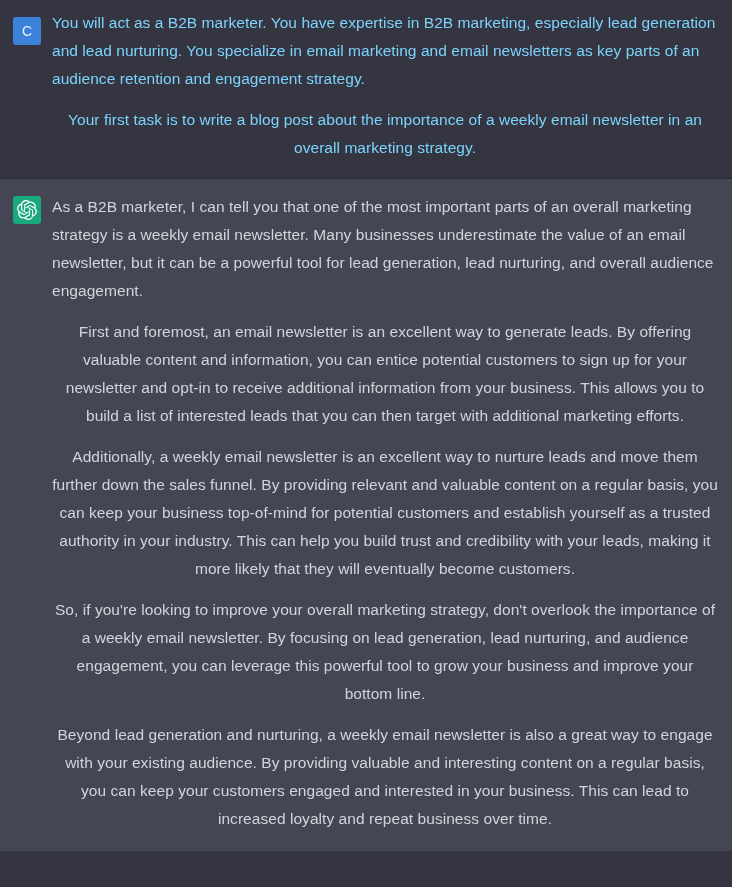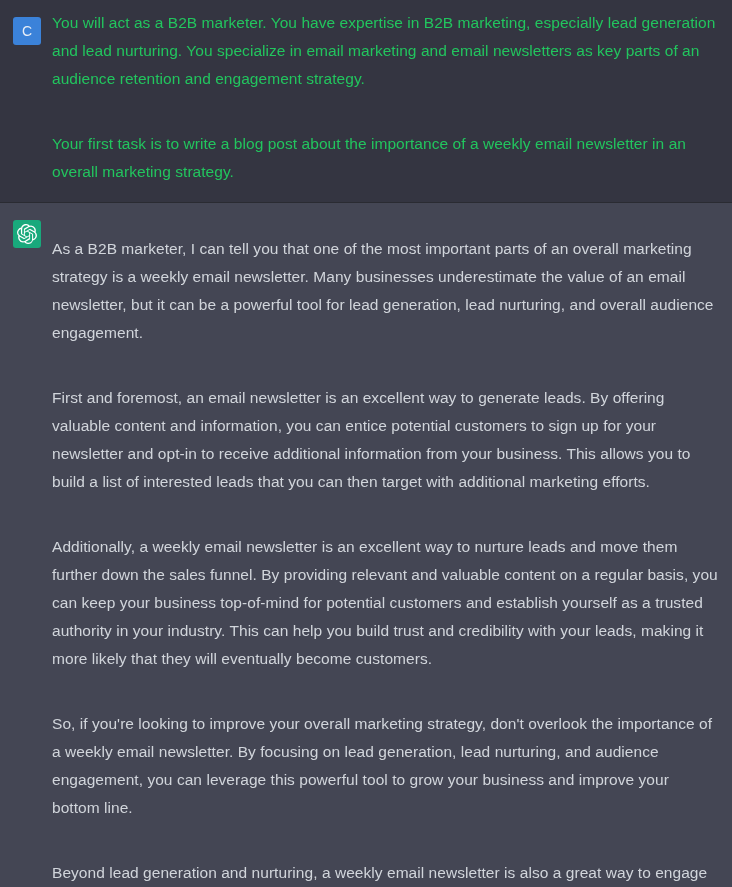--- a/index.html
+++ b/index.html
@@ -87,34 +87,35 @@
   .msg-body p {
     margin: 0;
     color: #d1d5db;
     font-size: 15.5px;
     line-height: 28px;
     letter-spacing: 0.05px;
     word-wrap: break-word;
   }
 
   .msg-body p + p {
-    margin-top: 37px;
+    margin-top: 13px;
+    text-align: center;
   }
 
   .message.user .msg-body {
     padding-top: 9px;
     padding-bottom: 16px;
   }
 
   .message.user .msg-body p {
-    color: #22c55e;
+    color: #7dd3fc;
   }
 
   .message.assistant .msg-body {
-    padding-top: 32px;
+    padding-top: 14px;
     padding-bottom: 18px;
   }
 
   .message.assistant .msg-body p {
     color: #d1d5db;
   }
 </style>
 </head>
 <body>
 

